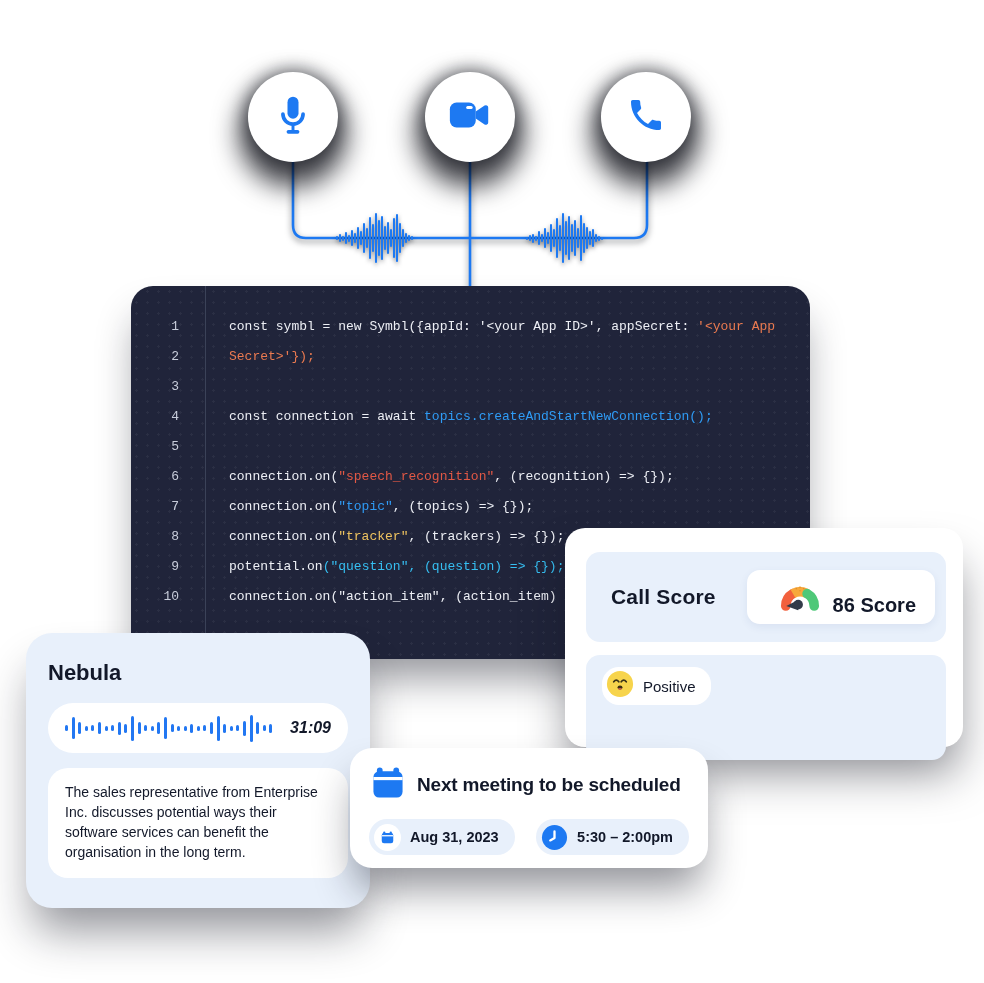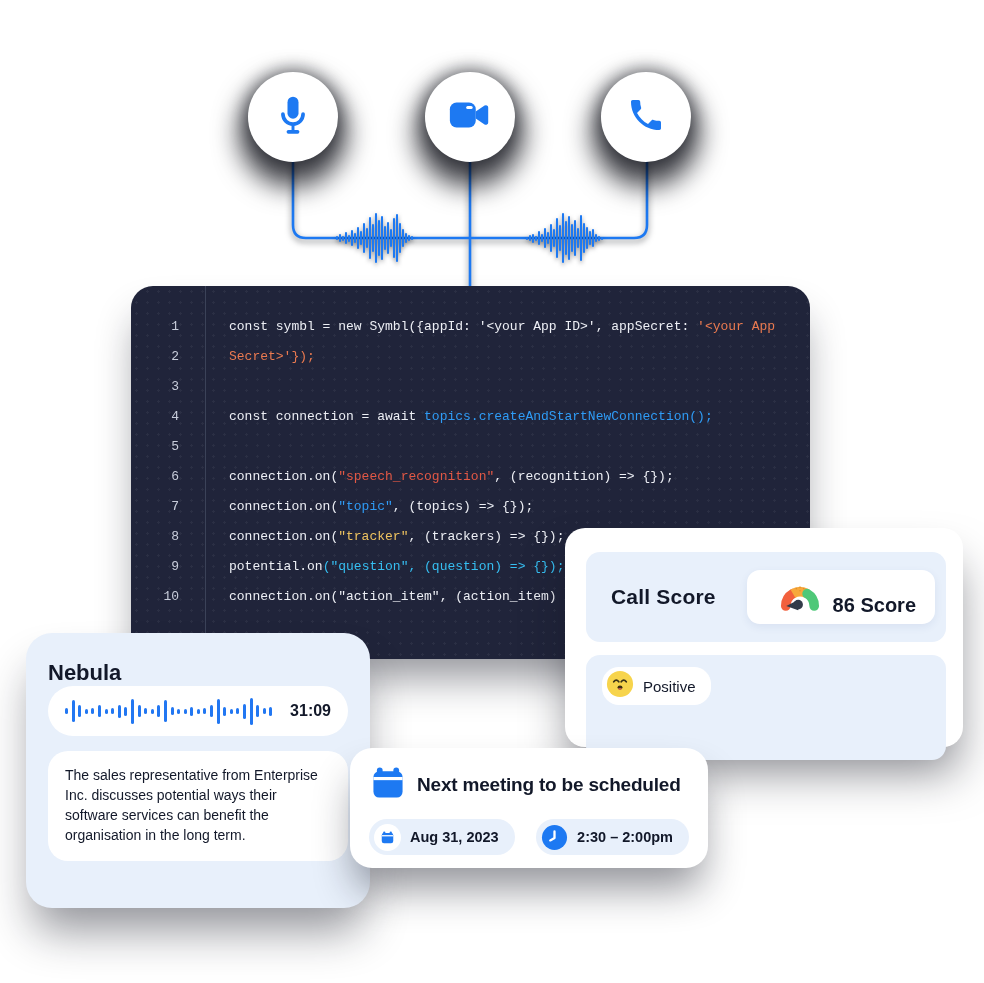--- a/index.html
+++ b/index.html
@@ -50,21 +50,21 @@
   .sentiment-pill{display:inline-flex;align-items:center;gap:9px;background:#fff;border-radius:17px;padding:3px 15px 3px 4px;}
   .sentiment-label{font-size:15px;font-weight:400;}
   .sentiment-text{margin-top:10px;font-size:13.5px;line-height:1.6;max-width:332px;}
   
   .summary-card{
     position:absolute;left:26px;top:633px;width:344px;height:275px;z-index:6;
     background:#E8F0FB;border-radius:26px;box-sizing:border-box;padding:27px 22px;
     box-shadow:0 30px 45px -8px rgba(15,18,30,.45);
   }
   .summary-title{font-size:22px;font-weight:700;}
-  .audio-pill{height:50px;background:#fff;border-radius:25px;display:flex;align-items:center;padding:0 17px;gap:10px;}
+  .audio-pill{margin-top:17px;height:50px;background:#fff;border-radius:25px;display:flex;align-items:center;padding:0 17px;gap:10px;font-style:italic;}
   .waveform{flex:1;display:flex;align-items:center;gap:3.6px;height:30px;overflow:hidden;}
   .wbar{flex:0 0 3px;border-radius:2px;background:#2277F2;}
   .duration{font-size:16px;font-weight:700;}
   .summary-textbox{margin-top:15px;background:#fff;border-radius:20px;padding:15px 17px;font-size:14px;line-height:1.42;}
   
   .meeting-card{
     position:absolute;left:350px;top:748px;width:358px;height:120px;z-index:8;
     background:#fff;border-radius:22px;box-sizing:border-box;padding:16px 19px 0 19px;
     box-shadow:0 26px 40px -6px rgba(15,18,30,.45);
   }
@@ -317,18 +317,18 @@
         </span>
         <span class="chip-label">Aug 31, 2023</span>
       </span>
       <span class="chip">
         <span style="display:flex;">
           <svg width="27" height="27" viewBox="0 0 28 28">
             <circle cx="14" cy="14" r="13" fill="#1D79F2"></circle>
             <path d="M14 7.8 V14.5 L9.6 17" fill="none" stroke="#ffffff" stroke-width="2.4" stroke-linecap="round" stroke-linejoin="round"></path>
           </svg>
         </span>
-        <span class="chip-label">2:30 – 2:00pm</span>
+        <span class="chip-label">5:30 – 2:00pm</span>
       </span>
     </div>
   </div>
 
 </div>
 
 </body></html>

